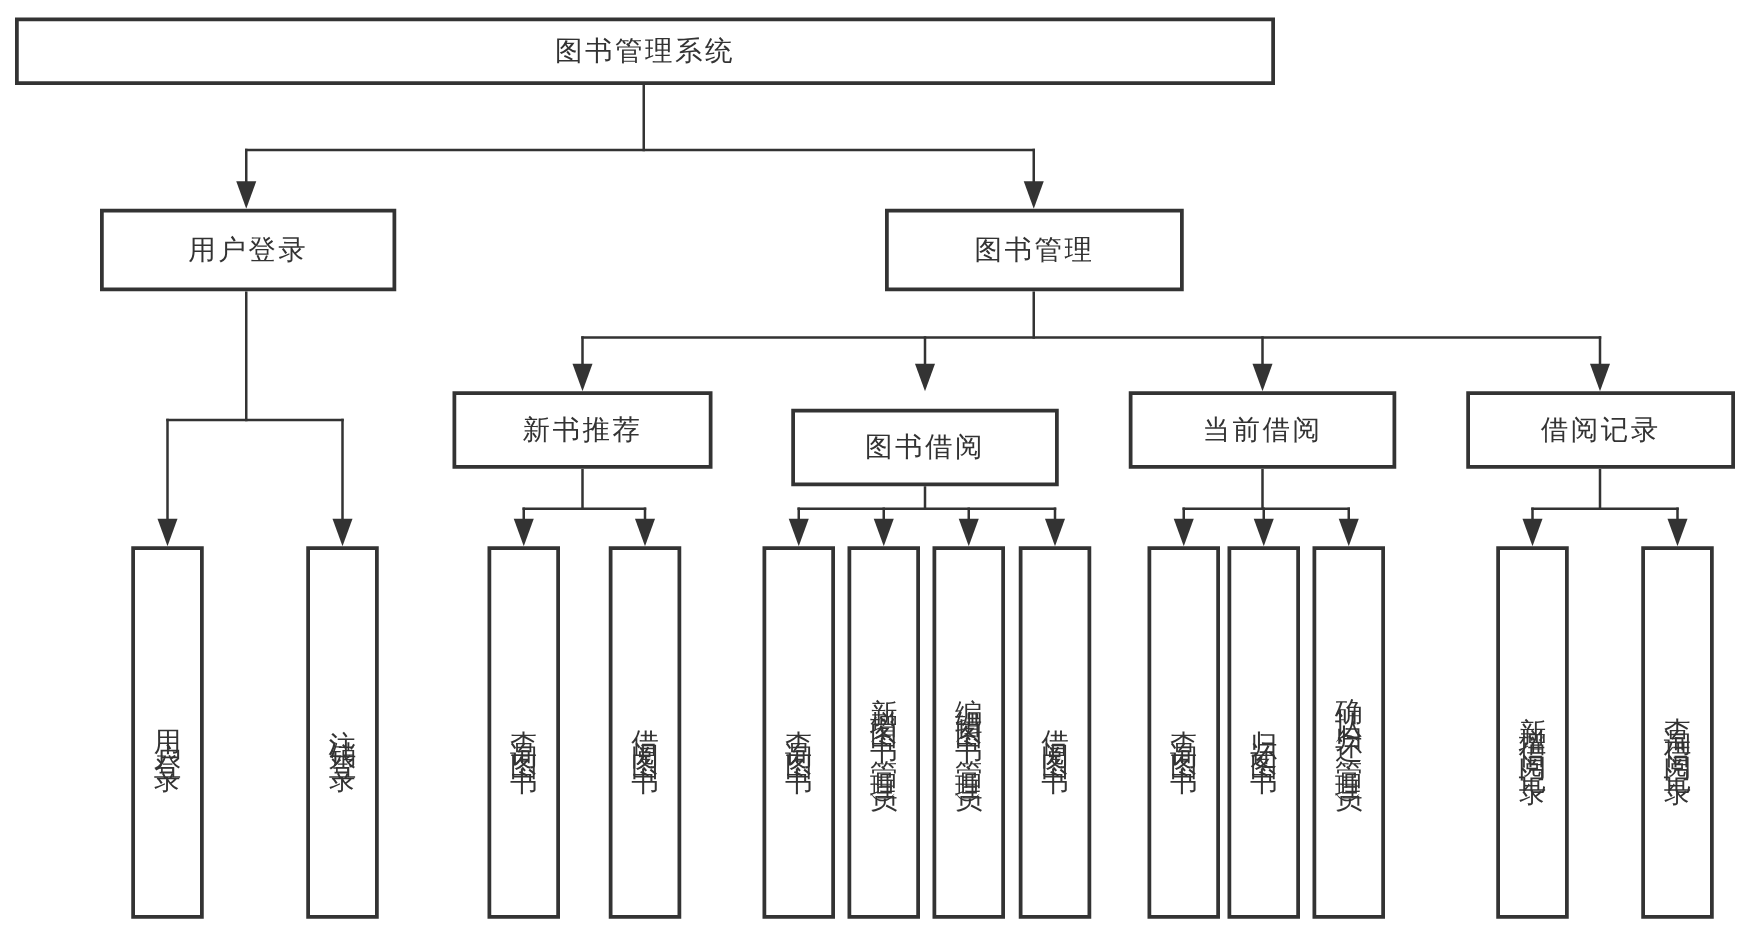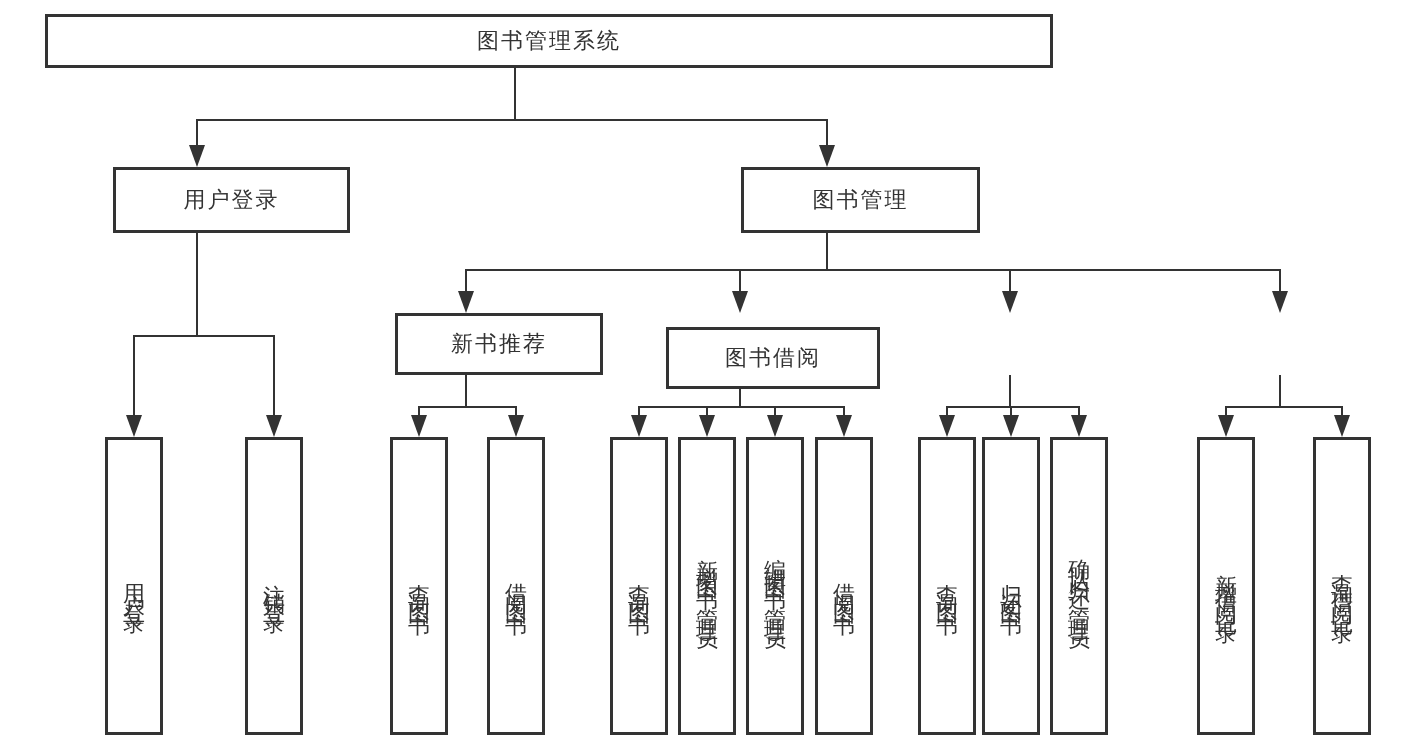--- a/index.html
+++ b/index.html
@@ -25,21 +25,20 @@
     background:var(--fill);
     border:3px solid var(--line);
     display:flex;
     align-items:center;
     justify-content:center;
     color:var(--text);
     font-size:22px;
     letter-spacing:2px;
     line-height:1;
     white-space:nowrap;
-    margin-left:33px;
   }
   .node.root{border-width:3px;}
   .leaf{
     position:absolute;
     top:437px;
     width:58px;
     height:298px;
     background:var(--fill);
     border:3px solid var(--line);
     display:flex;
@@ -151,20 +150,26 @@
   <div class="node" style="left:362px;top:313px;width:208px;height:62px">
     <span>新书推荐</span>
   </div>
 
   <div class="node" style="left:708px;top:167px;width:239px;height:66px">
     <span>图书管理</span>
   </div>
   <div class="node" style="left:633px;top:327px;width:214px;height:62px">
     <span>图书借阅</span>
   </div>
+  <div class="node" style="left:903px;top:313px;width:214px;height:62px">
+    <span>当前借阅</span>
+  </div>
+  <div class="node" style="left:1173px;top:313px;width:215px;height:62px">
+    <span>借阅记录</span>
+  </div>
 
   <div class="leaf" style="left:105px">
     <span class="vtext">用户登录</span>
   </div>
   <div class="leaf" style="left:245px">
     <span class="vtext">注销登录</span>
   </div>
 
   <div class="leaf" style="left:390px">
     <span class="vtext">查询图书</span>

